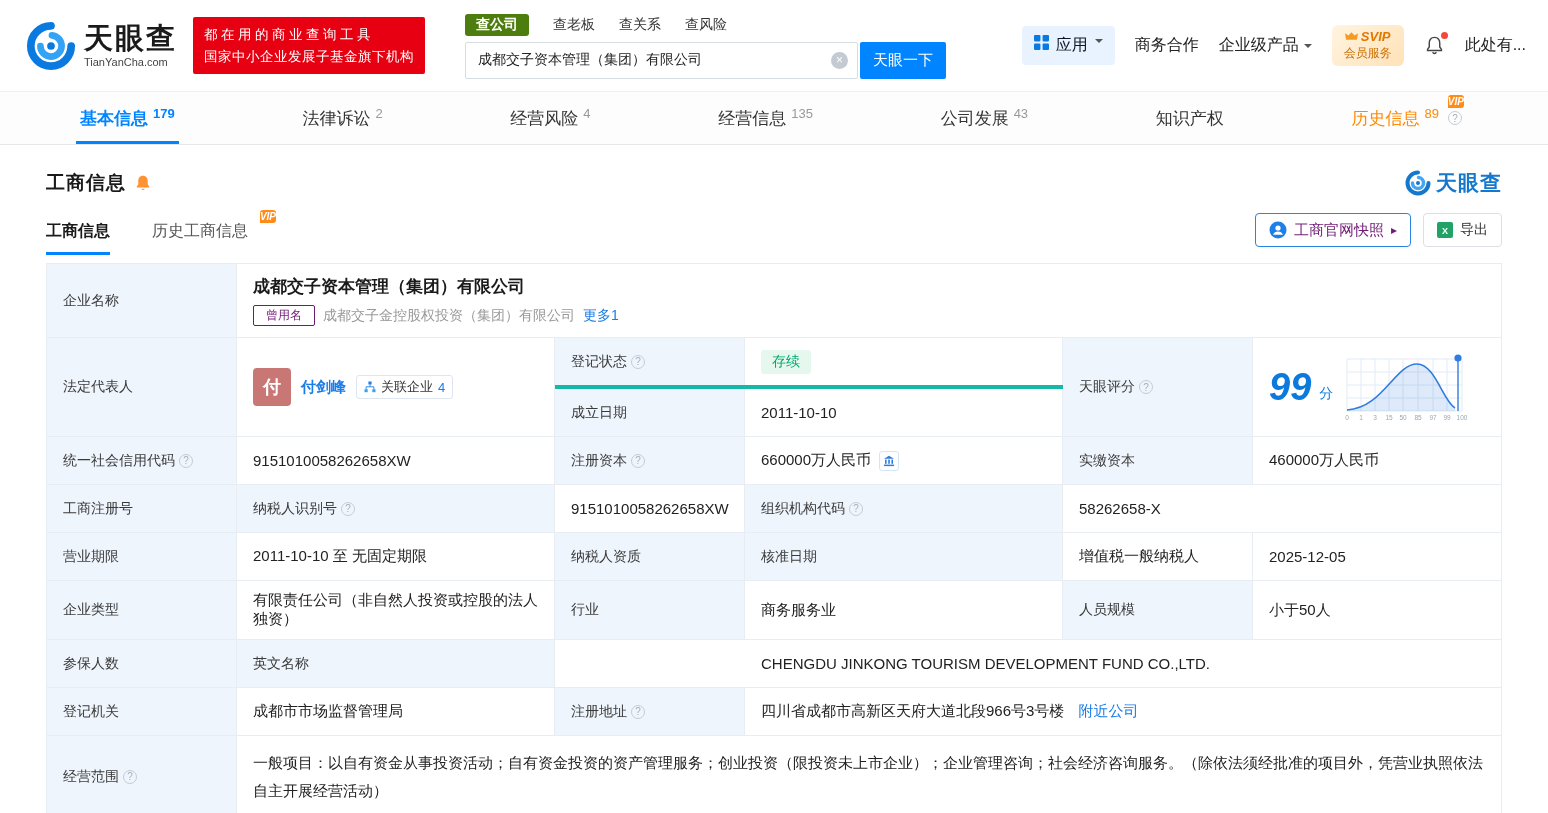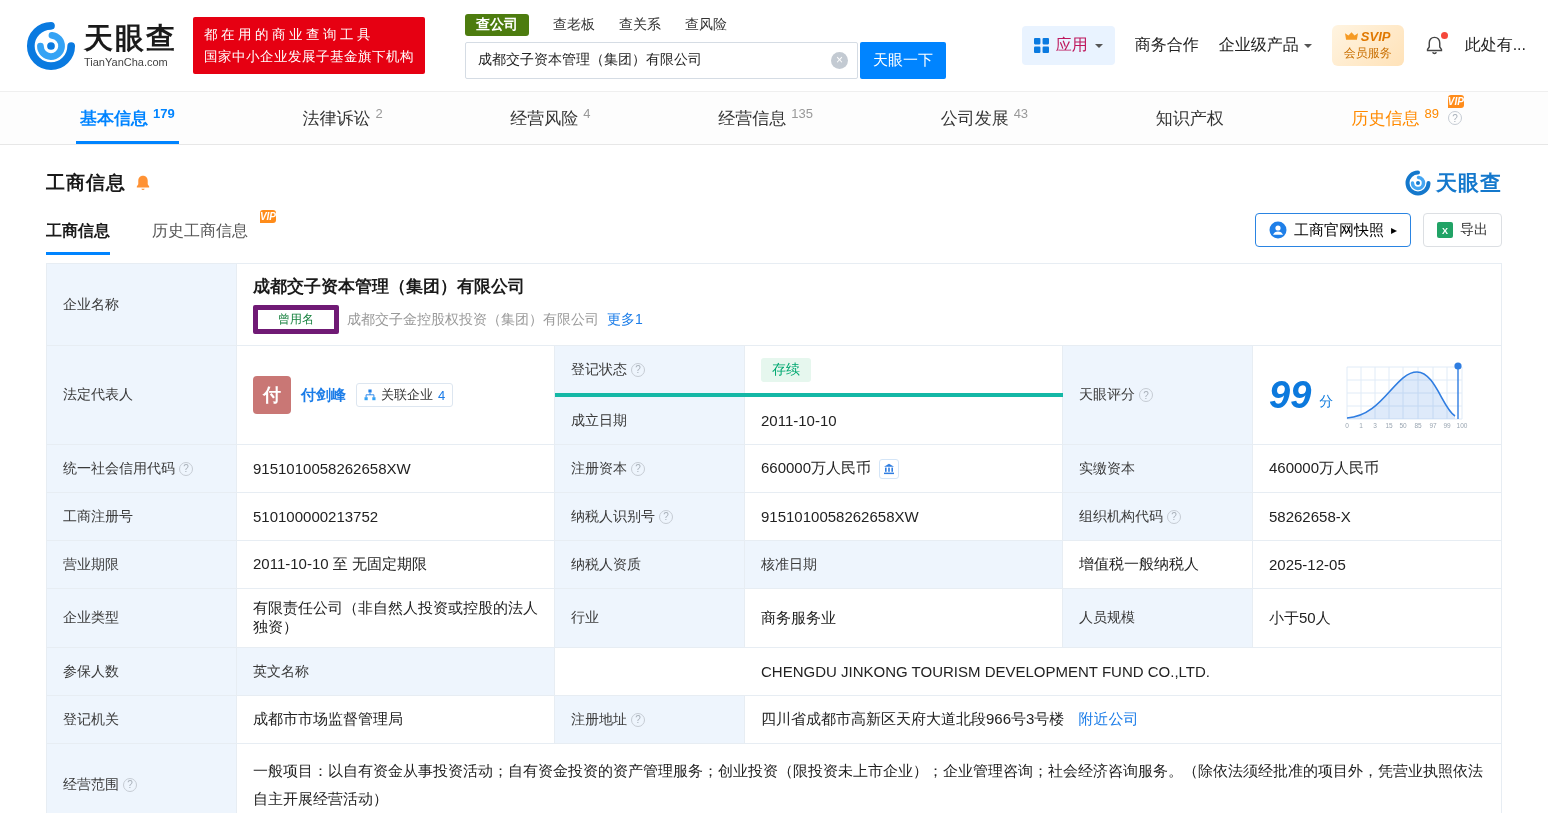--- a/index.html
+++ b/index.html
@@ -22,21 +22,21 @@
   .search-tabs { display: flex; align-items: center; gap: 24px; font-size: 14px; margin-bottom: 5px; height: 24px; }
   .search-tab { color: #333; cursor: pointer; }
   .search-tab.active { background: #4d7c0f; color: #fff; padding: 2px 11px; border-radius: 3px; font-weight: bold; }
   .search-row { display: flex; align-items: center; }
   .search-input-wrap { position: relative; width: 393px; height: 37px; border: 1px solid #d5dce4; border-radius: 2px; display: flex; align-items: center; background: #fff; }
   .search-input { border: none; outline: none; flex: 1; font-size: 14px; padding: 0 32px 0 12px; color: #222; background: transparent; font-family: inherit; }
   .clear-icon { position: absolute; right: 9px; width: 17px; height: 17px; border-radius: 50%; background: #c3cad2; color: #fff; font-size: 12px; line-height: 17px; text-align: center; cursor: pointer; }
   .search-btn { width: 86px; height: 37px; margin-left: 2px; background: #0084ff; color: #fff; border: none; font-size: 15px; cursor: pointer; border-radius: 2px; font-family: inherit; }
 
   .header-right { margin-left: auto; display: flex; align-items: center; gap: 20px; }
-  .apps-btn { background: #e9f3ff; border-radius: 4px; padding: 9px 12px; display: flex; align-items: center; gap: 7px; font-size: 16px; color: #be185d; cursor: pointer; }
+  .apps-btn { background: #e9f3ff; border-radius: 4px; padding: 9px 12px; display: flex; gap: 7px; font-size: 16px; color: #0f172a; cursor: pointer; }
   .caret { width: 0; height: 0; border: 4px solid transparent; border-top-color: #555; margin-top: 4px; display: inline-block; }
   .menu-link { font-size: 16px; color: #222; cursor: pointer; display: flex; align-items: center; gap: 5px; white-space: nowrap; }
   .svip { background: linear-gradient(135deg, #fff4e1, #ffe2b8); border-radius: 6px; padding: 4px 12px; text-align: center; cursor: pointer; }
   .svip-top { display: flex; align-items: center; justify-content: center; gap: 3px; color: #e07800; font-weight: bold; font-style: italic; font-size: 13px; }
   .svip-bottom { color: #c96f00; font-size: 12px; margin-top: 1px; }
   .bell-wrap { position: relative; cursor: pointer; display: flex; }
   .bell-dot { position: absolute; top: -3px; right: -3px; width: 7px; height: 7px; background: #f5483b; border-radius: 50%; }
   .more-text { font-size: 16px; color: #222; white-space: nowrap; cursor: pointer; }
 
   
@@ -61,37 +61,37 @@
   .watermark { margin-left: auto; display: flex; align-items: center; gap: 5px; }
   .watermark-text { font-size: 21px; font-weight: bold; color: #1478cc; letter-spacing: 1px; }
 
   .subtab-row { display: flex; align-items: flex-end; margin-top: 16px; }
   .subtab { position: relative; font-size: 16px; color: #555; margin-right: 42px; padding-bottom: 13px; cursor: pointer; }
   .subtab.active { color: #1a1a1a; font-weight: bold; }
   .subtab.active::after { content: ""; position: absolute; left: 0; right: 0; bottom: 0; height: 3px; background: #0084ff; }
   .subtab .vip-tag { position: absolute; top: -11px; right: -28px; }
   .actions { margin-left: auto; display: flex; gap: 12px; padding-bottom: 8px; }
   .btn { height: 34px; border-radius: 4px; background: #fff; display: flex; align-items: center; gap: 7px; padding: 0 13px; cursor: pointer; font-family: inherit; }
-  .btn-snapshot { border: 1px solid #2a84e2; color: #000000; font-size: 15px; }
+  .btn-snapshot { border: 1px solid #2a84e2; color: #701a75; font-size: 15px; }
   .btn-snapshot .arrow { font-size: 12px; }
   .btn-export { border: 1px solid #dcdfe3; color: #333; font-size: 14px; }
 
   
   .biz-table { width: 1456px; border: 1px solid #e7edf3; margin-top: 8px; }
   .trow { display: grid; grid-template-columns: 190px 318px 190px 318px 190px 1fr; border-bottom: 1px solid #e7edf3; }
   .trow:last-child { border-bottom: none; }
   .cell { padding: 10px 16px; display: flex; align-items: center; font-size: 15px; color: #222; border-right: 1px solid #e7edf3; background: #fff; min-height: 47px; }
   .trow > .cell:last-child { border-right: none; }
   .cell.label { background: #eef5fd; font-size: 14px; color: #3a3a3a; }
   .blue-link { color: #1a7ce8; cursor: pointer; text-decoration: none; }
 
   .r1 .value-wide { grid-column: 2 / -1; flex-direction: column; align-items: flex-start; justify-content: center; gap: 7px; padding: 11px 16px; }
   .company-name { font-size: 17px; font-weight: 600; color: #1a1a1a; }
   .former-line { display: flex; align-items: center; gap: 8px; font-size: 14px; }
-  .chip { border: 5px solid #701a75; color: #15803d; font-size: 12px; padding: 1px 20px; border-radius: 2px; }
+  .chip { border: 1px solid #701a75; color: #701a75; font-size: 12px; padding: 1px 12px; border-radius: 2px; }
   .former-name { color: #999; }
 
   .r2 { grid-template-columns: 190px 318px 508px 190px 1fr; }
   .inner { display: flex; flex-direction: column; }
   .inner-row { display: grid; grid-template-columns: 190px 1fr; flex: 1; }
   .inner-row:first-child { border-bottom: 4px solid #14b8a6; }
   .avatar { width: 38px; height: 38px; border-radius: 4px; background: #c97775; color: #fff; font-size: 18px; font-weight: bold; display: flex; align-items: center; justify-content: center; margin-right: 10px; flex: none; }
   .legal-name { font-size: 15px; font-weight: 600; margin-right: 10px; }
   .related-pill { display: inline-flex; align-items: center; gap: 5px; border: 1px solid #dde6f0; border-radius: 3px; padding: 2px 7px; font-size: 13px; color: #333; cursor: pointer; white-space: nowrap; }
   .related-pill b { color: #1a7ce8; font-weight: normal; }
@@ -389,23 +389,20 @@
         </div>
         <div class="cell">
           <span>460000万人民币</span>
         </div>
       </div>
 
       <div class="trow">
         <div class="cell label">
           <span>工商注册号</span>
         </div>
-        <div class="cell">
-          <span>510100000213752</span>
-        </div>
         <div class="cell label">
           <span>纳税人识别号</span>
           <span class="help-icon"></span>
         </div>
         <div class="cell">
           <span>9151010058262658XW</span>
         </div>
         <div class="cell label">
           <span>组织机构代码</span>
           <span class="help-icon"></span>

